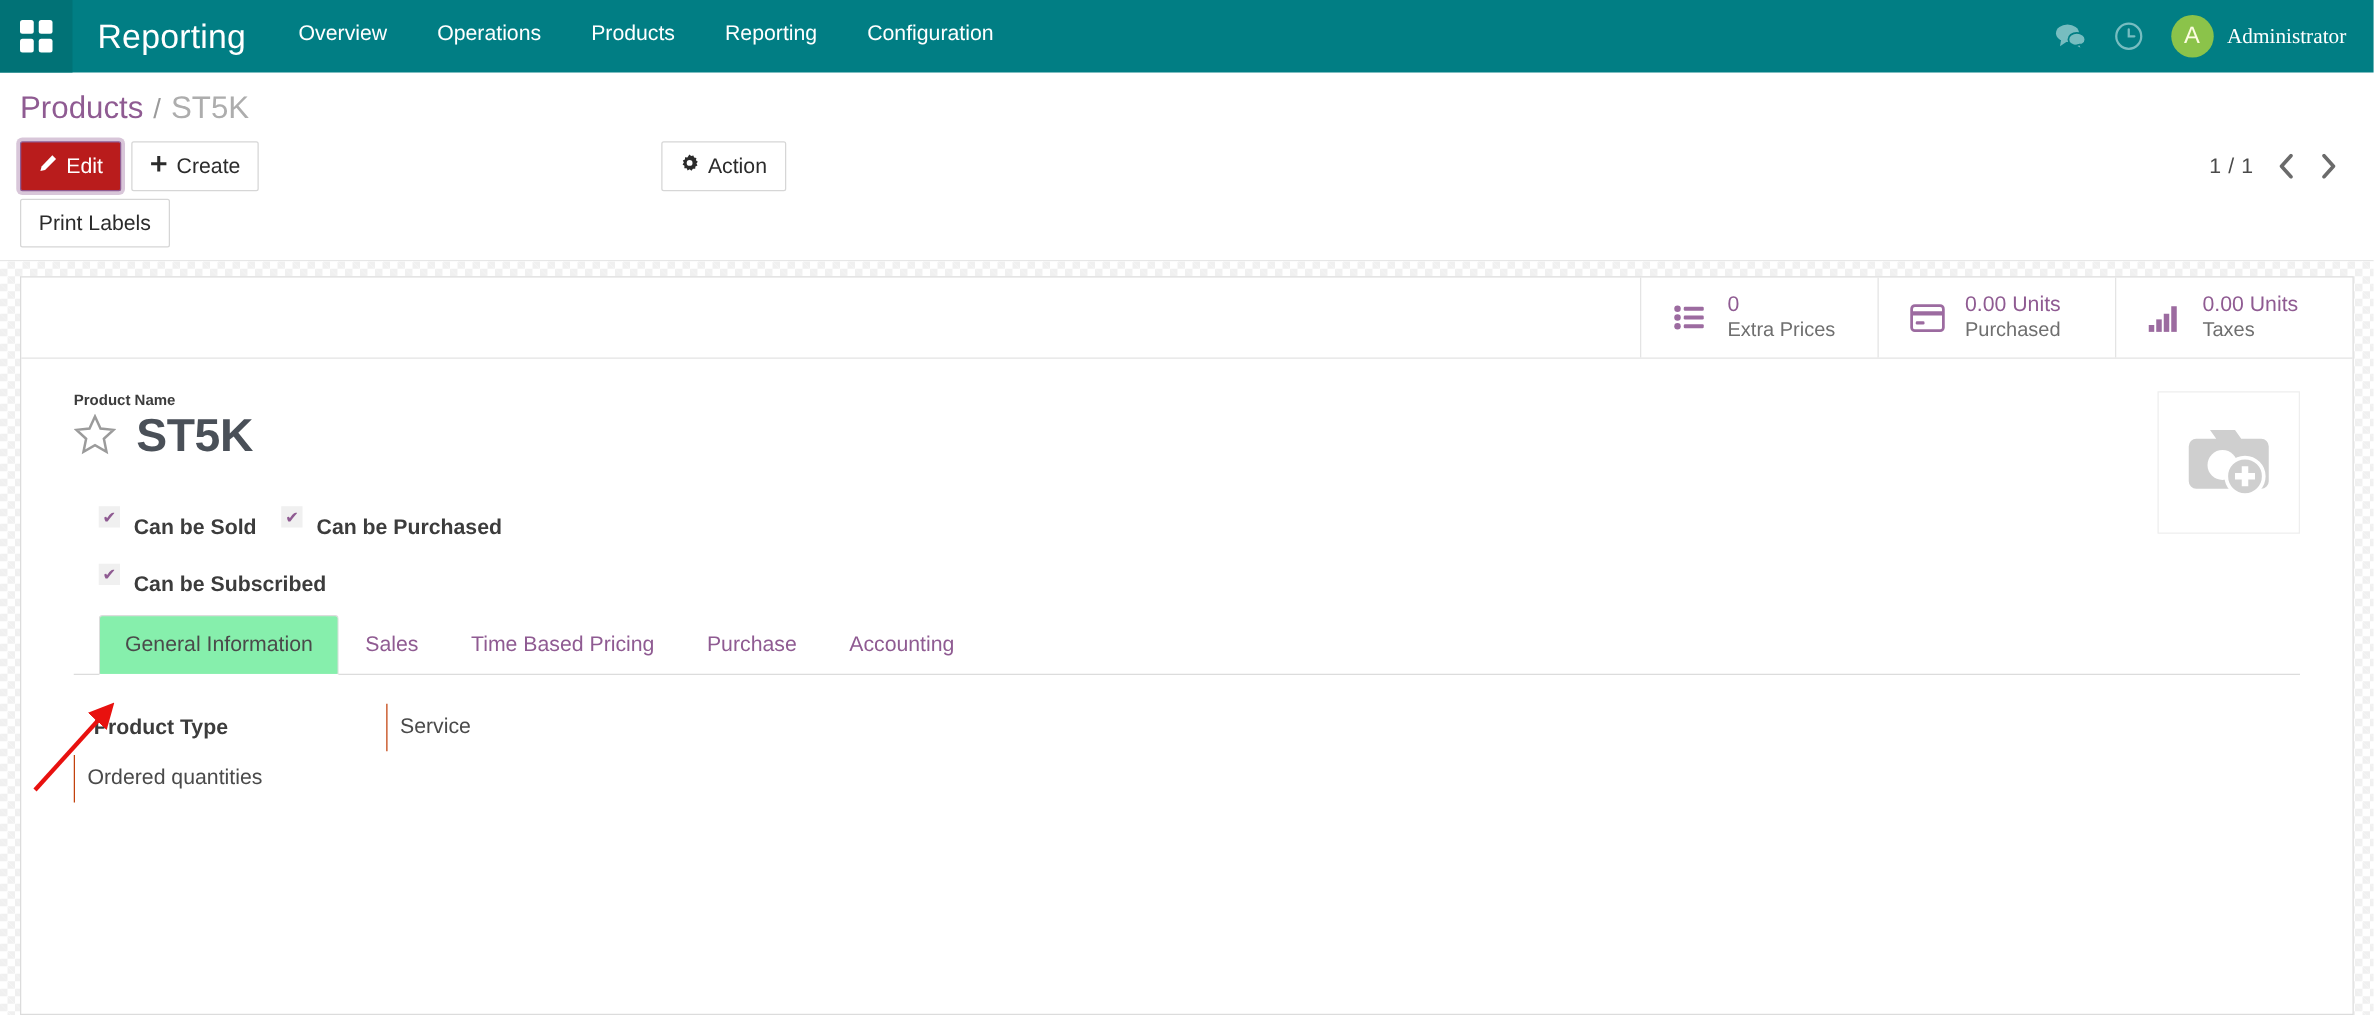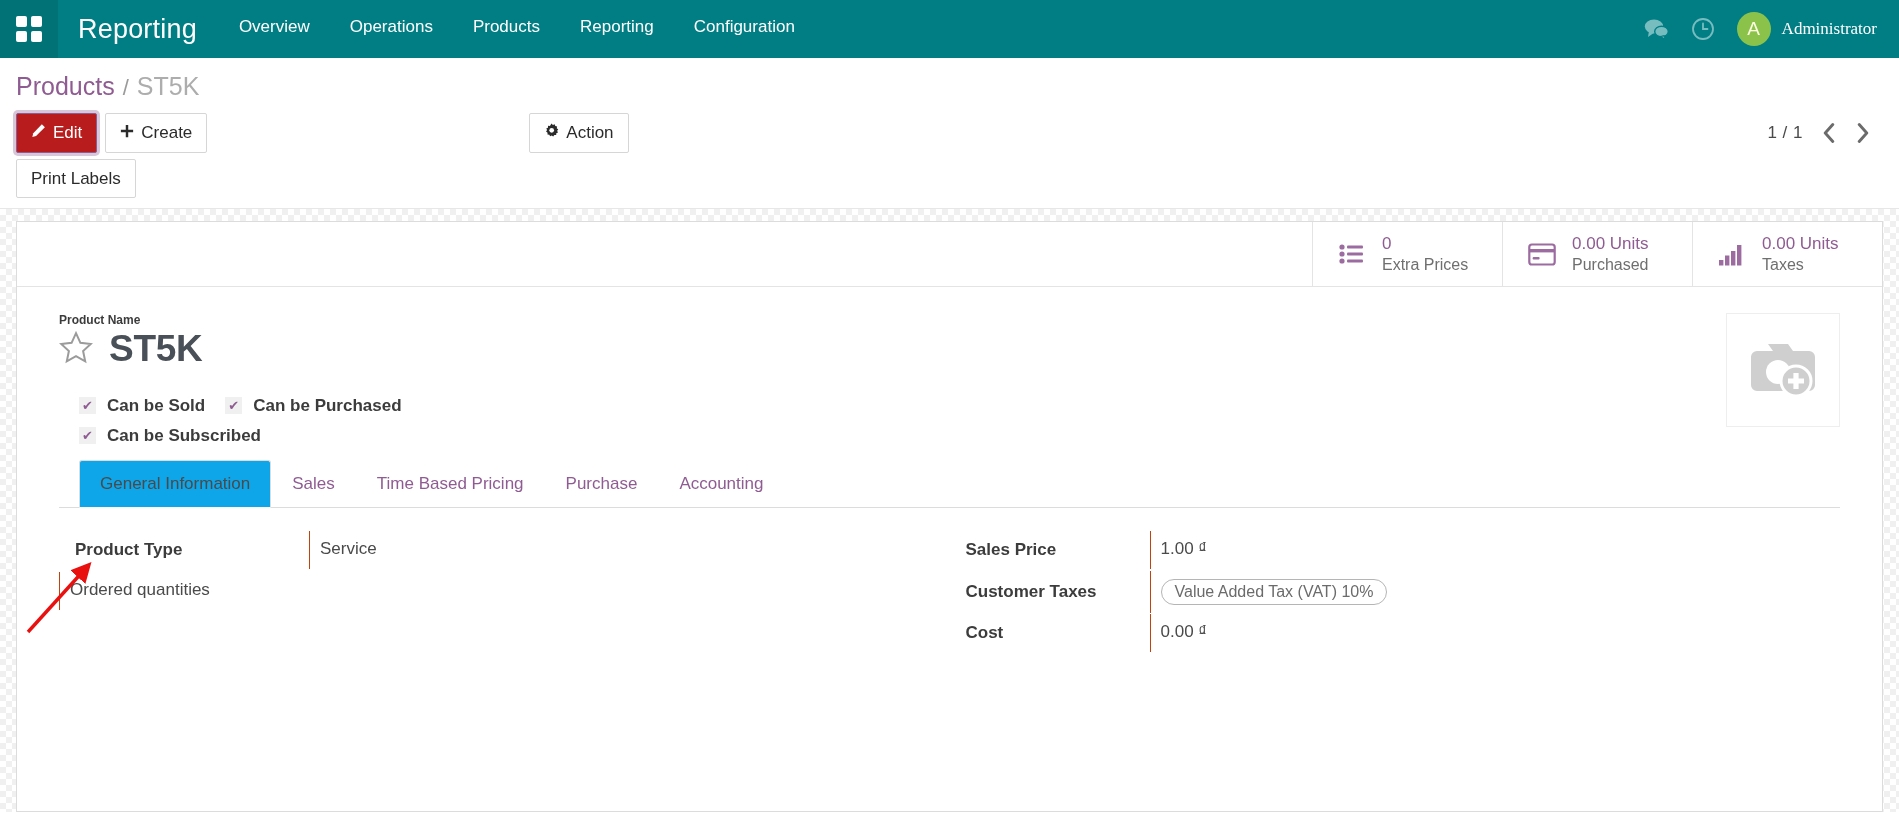--- a/index.html
+++ b/index.html
@@ -186,21 +186,21 @@
     width: 17px; height: 17px;
     background: #f0f0f0;
     border: none;
     display: flex; align-items: center; justify-content: center;
     color: #8f5b92;
     font-size: 13px;
     line-height: 1;
     cursor: pointer;
     flex: 0 0 auto;
   }
-  .cb-label { font-size: 17px; color: #3c3c3c; font-weight: bold; white-space: nowrap; }
+  .cb-label { font-size: 17px; color: #3c3c3c; font-weight: bold; white-space: nowrap; margin-top: 16px; }
 
   .image-placeholder {
     position: absolute;
     right: 42px;
     top: 26px;
     width: 114px;
     height: 114px;
     border: 1px solid #eeeeee;
     display: flex; align-items: center; justify-content: center;
     cursor: pointer;
@@ -218,21 +218,21 @@
     font-size: 17px;
     color: #8f5b92;
     padding: 13px 20px;
     cursor: pointer;
     white-space: nowrap;
     border: 1px solid transparent;
     margin-bottom: -1px;
   }
   .tab.active {
     color: #4a4a4a;
-    background: #0ea5e9;
+    background: #86efac;
     border: 1px solid #dcdcdc;
     border-bottom-color: #ffffff;
     border-radius: 3px 3px 0 0;
   }
 
   
   .form-grid {
     display: flex;
     margin-top: 22px;
   }
@@ -491,38 +491,20 @@
             <div class="f-row">
               <div class="f-label">Product Type</div>
               <div class="f-value">Service</div>
             </div>
             <div class="f-row">
               <div class="f-value">Ordered quantities</div>
             </div>
           </div>
         </div>
 
-        <div class="form-col col-right">
-          <div class="form-col-inner">
-            <div class="f-row">
-              <div class="f-label">Sales Price</div>
-              <div class="f-value">1.00 ₫</div>
-            </div>
-            <div class="f-row">
-              <div class="f-label">Customer Taxes</div>
-              <div class="f-value">
-                <span class="tag-pill">Value Added Tax (VAT) 10%</span>
-              </div>
-            </div>
-            <div class="f-row">
-              <div class="f-label">Cost</div>
-              <div class="f-value">0.00 ₫</div>
-            </div>
-          </div>
-        </div>
       </div>
 
     </div>
   </div>
 </div>
 
 <svg class="annot-arrow" viewBox="0 0 120 120">
   <defs>
     <marker id="arrowHead" markerWidth="6" markerHeight="6" refX="3.6" refY="3" orient="auto">
       <path d="M0,0 L6,3 L0,6 Z" fill="#e8110f"></path>

